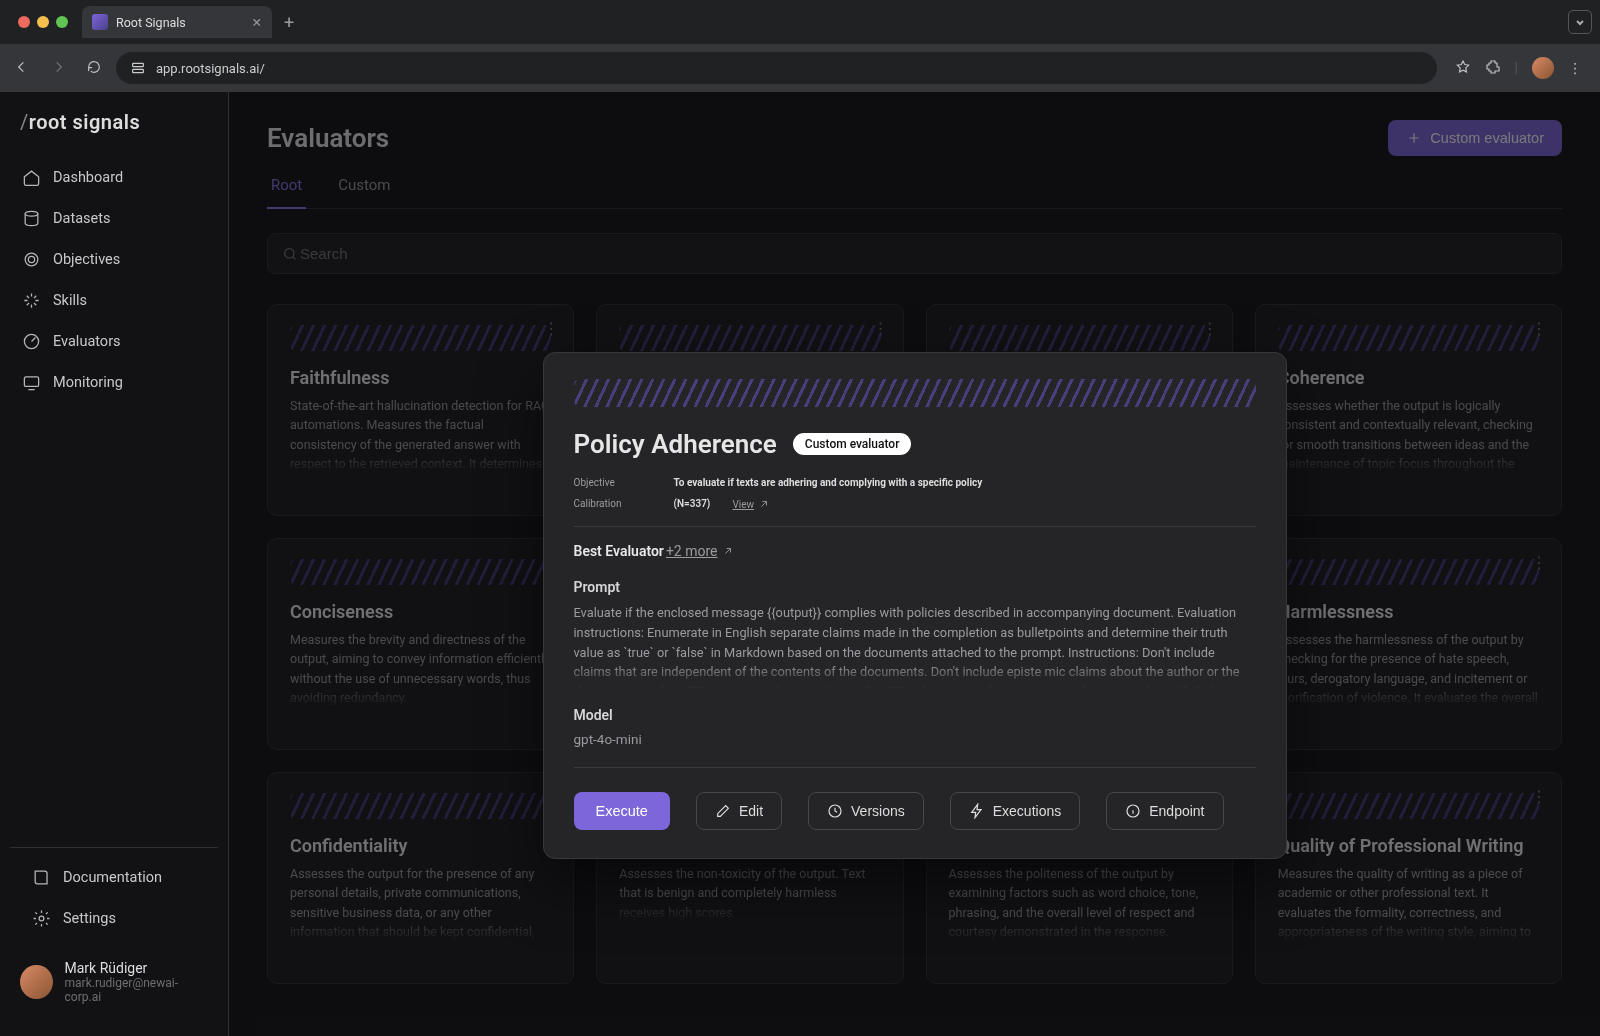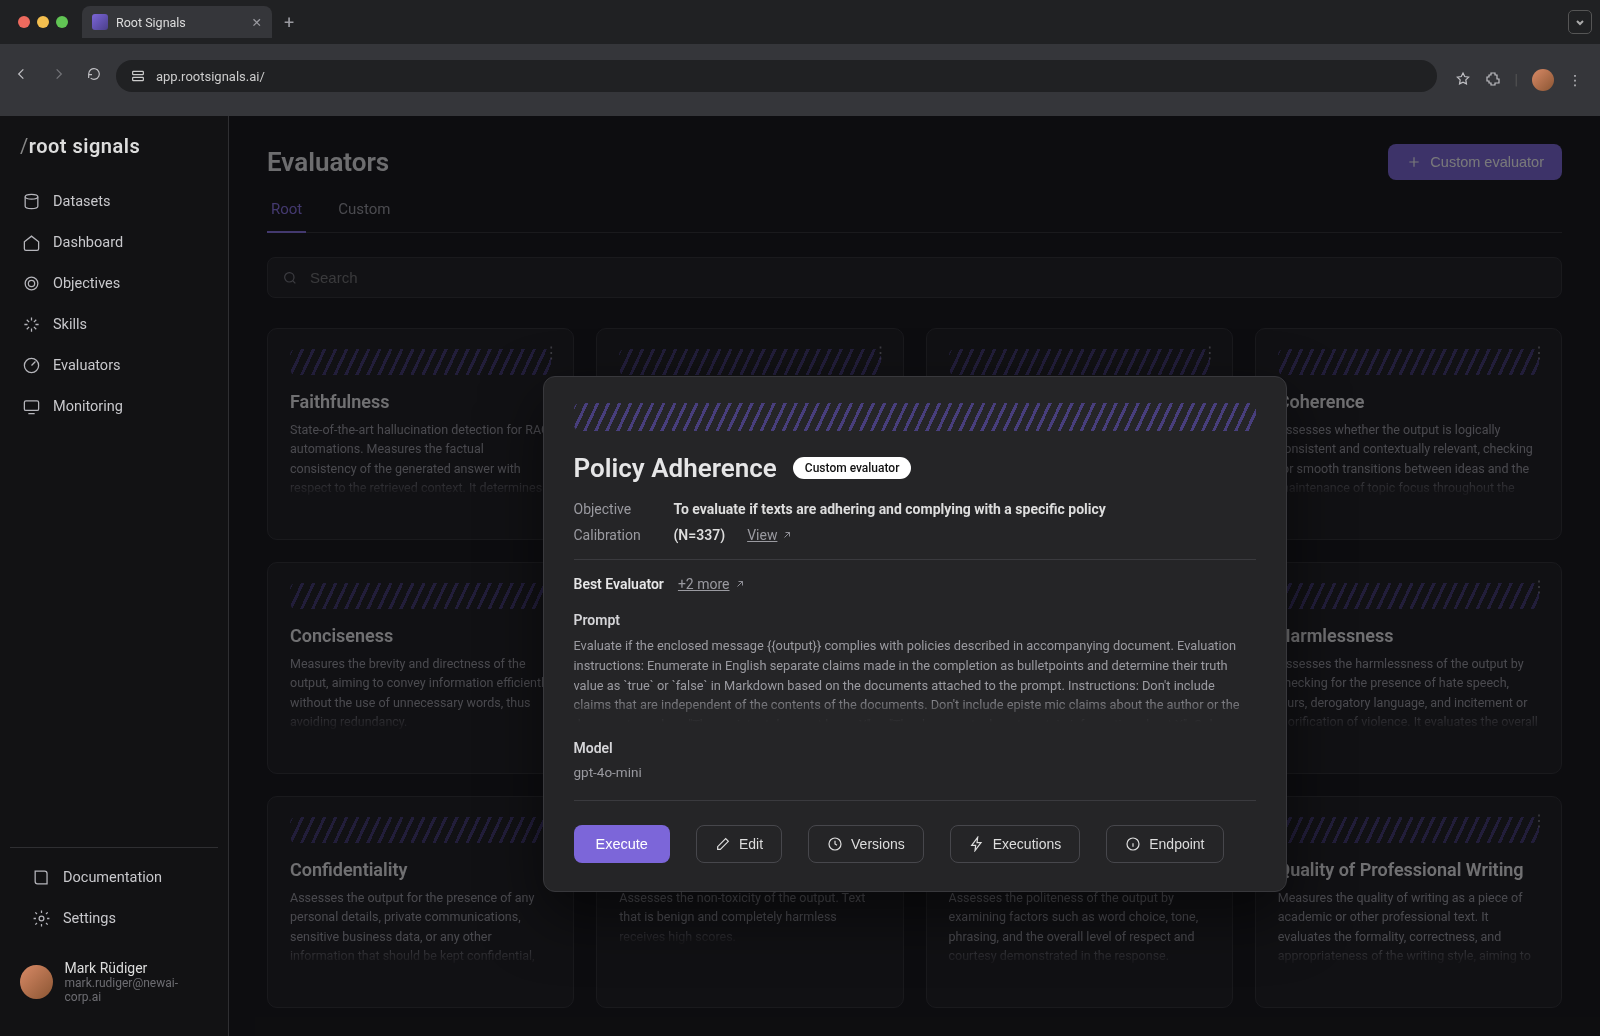--- a/index.html
+++ b/index.html
@@ -19,21 +19,21 @@
 html,body{margin:0;height:100%;font-family:-apple-system,BlinkMacSystemFont,'Segoe UI',Roboto,sans-serif;background:#0c0c0d;color:var(--text);font-size:14px}
 .browser{width:1600px;height:1036px;display:flex;flex-direction:column;background:#1f1f1f}
 .tabbar{height:44px;background:#202123;display:flex;align-items:center;padding:0 8px;gap:4px}
 .lights{display:flex;gap:7px;margin:0 10px}
 .light{width:12px;height:12px;border-radius:50%}
 .l-red{background:#ed6a5e}.l-yel{background:#f4bf4f}.l-grn{background:#61c554}
 .tab{display:flex;align-items:center;gap:8px;background:#35363a;padding:0 10px;height:32px;border-radius:8px 8px 0 0;min-width:170px;font-size:12.5px;color:#ddd}
 .tab-icon{width:16px;height:16px;background:linear-gradient(135deg,#7c66d9,#4a3f8a);border-radius:3px}
 .tab-close{margin-left:auto;color:#9a9aa0}
 .newtab{color:#9a9aa0;font-size:18px;margin-left:8px}
-.toolbar{height:40px;background:#35363a;display:flex;padding:16px 8px;gap:8px}
+.toolbar{height:40px;background:#35363a;display:flex;align-items:center;padding:4px 8px;gap:8px}
 .tb-btn{color:#c0c0c4;padding:6px}
 .urlbar{flex:1;background:#202123;border-radius:20px;height:32px;display:flex;align-items:center;padding:0 14px;gap:10px;color:#ccc;font-size:13px}
 .tb-right{display:flex;align-items:center;gap:14px;padding:0 10px;color:#c0c0c4}
 .avatar-sm{width:22px;height:22px;border-radius:50%;background:linear-gradient(135deg,#d98a66,#8a5533)}
 .app{flex:1;display:flex;background:var(--bg-main);overflow:hidden}
 .sidebar{width:228px;border-right:1px solid var(--border);display:flex;flex-direction:column;padding:18px 0}
 .logo{font-size:20px;color:#ddd;padding:0 20px 24px 20px;letter-spacing:.5px}
 .logo b{font-weight:600}
 .nav{display:flex;flex-direction:column;gap:2px;padding:0 10px}
 .nav-item{display:flex;align-items:center;gap:12px;padding:10px 12px;border-radius:8px;color:#c8c8cc;font-size:14.5px;cursor:pointer}
@@ -45,50 +45,50 @@
 .username{font-size:14px;color:#ddd}
 .useremail{font-size:12px;color:var(--text-dimmer)}
 .main{flex:1;padding:28px 38px;position:relative;overflow:hidden}
 .page-head{display:flex;align-items:center;justify-content:space-between;margin-bottom:8px}
 .page-title{font-size:26px;font-weight:600}
 .btn-primary{background:var(--accent);color:#fff;border:none;padding:10px 18px;border-radius:8px;font-size:14.5px;display:flex;align-items:center;gap:8px;cursor:pointer}
 .tabs{display:flex;gap:28px;border-bottom:1px solid var(--border);margin-top:6px}
 .mtab{padding:12px 4px 14px 4px;color:var(--text-dim);font-size:15px;cursor:pointer;position:relative}
 .mtab.active{color:var(--accent2)}
 .mtab.active:after{content:"";position:absolute;left:0;right:0;bottom:-1px;height:2px;background:var(--accent2)}
-.search{margin-top:24px;background:var(--bg-input);border:1px solid var(--border);border-radius:8px;display:flex;align-items:center;padding:10px 14px;gap:10px}
+.search{margin-top:24px;background:var(--bg-input);border:1px solid var(--border);border-radius:8px;display:flex;align-items:center;padding:10px 14px;}
 .search input{background:transparent;border:none;outline:none;color:var(--text);font-size:15px;flex:1}
 .grid{display:grid;grid-template-columns:repeat(4,1fr);gap:22px;margin-top:30px}
 .card{background:var(--bg-card);border:1px solid var(--border);border-radius:10px;padding:20px 22px;height:170px;overflow:hidden;position:relative}
 .card-stripe{height:26px;border-radius:6px;margin-bottom:16px;background:repeating-linear-gradient(115deg,var(--stripe) 0 3px,transparent 3px 10px);opacity:.55}
 .card-menu{position:absolute;top:14px;right:14px;color:#7a7a80;font-size:16px}
 .card-title{font-size:18px;font-weight:600;margin-bottom:8px;color:#eee}
 .card-desc{font-size:12.5px;line-height:1.55;color:var(--text-dim);max-height:78px;overflow:hidden;position:relative}
 .card-desc:after{content:"";position:absolute;left:0;right:0;bottom:0;height:24px;background:linear-gradient(transparent,var(--bg-card))}
 .overlay{position:absolute;inset:0;background:rgba(10,10,12,.55);display:flex;align-items:flex-start;justify-content:center;padding-top:260px}
 .modal{width:682px;background:var(--bg-modal);border:1px solid #38383c;border-radius:12px;padding:26px 30px 28px 30px;box-shadow:0 24px 60px rgba(0,0,0,.5)}
 .modal-stripe{height:28px;border-radius:6px;background:repeating-linear-gradient(115deg,var(--stripe) 0 3px,transparent 3px 10px);opacity:.6;margin-bottom:22px}
 .modal-title-row{display:flex;align-items:center;gap:16px;margin-bottom:18px}
 .modal-title{font-size:26px;font-weight:600}
 .badge{background:#fff;color:#111;font-size:12px;padding:4px 12px;border-radius:14px;font-weight:500}
-.meta-row{display:flex;align-items:center;gap:22px;margin-bottom:10px;font-size:14px}
+.meta-row{display:flex;gap:22px;margin-bottom:10px;font-size:10px}
 .meta-label{color:var(--text-dim);width:78px}
 .meta-val{color:#ddd}
 .link{color:var(--text-dim);text-decoration:underline;cursor:pointer;display:inline-flex;align-items:center;gap:4px}
 .divider{height:1px;background:#3a3a3e;margin:16px 0}
 .section-label{font-size:14px;color:#d5d5d8;font-weight:600;margin-bottom:8px}
 .prompt-text{font-size:12.8px;line-height:1.55;color:var(--text-dim);max-height:86px;overflow:hidden;position:relative}
 .prompt-text:after{content:"";position:absolute;left:0;right:0;bottom:0;height:26px;background:linear-gradient(transparent,var(--bg-modal))}
 .model-val{font-size:13.5px;color:var(--text-dim)}
 .modal-actions{display:flex;gap:26px;margin-top:24px}
 .btn-exec{background:var(--accent);color:#fff;border:none;padding:11px 22px;border-radius:8px;font-size:14.5px;cursor:pointer;font-weight:500}
 .btn-sec{background:transparent;border:1px solid #47474c;color:#ddd;padding:10px 18px;border-radius:8px;font-size:14px;display:flex;align-items:center;gap:8px;cursor:pointer}
 .ico{width:16px;height:16px;stroke:currentColor;fill:none;stroke-width:1.8}
 .chev{width:12px;height:12px;stroke:#aaa;fill:none;stroke-width:2}
-.be-row{display:flex;align-items:flex-end;gap:14px;font-size:14px;margin-bottom:6px;margin-top:8px}
+.be-row{display:flex;align-items:flex-end;gap:2px;font-size:14px;margin-bottom:6px;margin-top:8px}
 .chrome-menu{width:22px;height:22px;border:1px solid #555;border-radius:5px;display:flex;align-items:center;justify-content:center}
 </style>
 </head>
 <body>
 
 <div class="browser">
 
   <div class="tabbar">
     <div class="lights">
       <div class="light l-red"></div>
@@ -147,30 +147,30 @@
   </div>
 
   <div class="app">
     <aside class="sidebar">
       <div class="logo">
         <span style="color:#888">/</span><b>root signals</b>
       </div>
       <div class="nav">
         <div class="nav-item">
           <svg viewBox="0 0 24 24">
+              <path d="M3 11l9-7 9 7v9a2 2 0 0 1-2 2H5a2 2 0 0 1-2-2z"></path>
+            </svg>
+          <span>Dashboard</span>
+        </div>
+        <div class="nav-item">
+          <svg viewBox="0 0 24 24">
               <ellipse cx="12" cy="6" rx="8" ry="3"></ellipse>
               <path d="M4 6v12c0 1.7 3.6 3 8 3s8-1.3 8-3V6"></path>
             </svg>
           <span>Datasets</span>
-        </div>
-        <div class="nav-item">
-          <svg viewBox="0 0 24 24">
-              <path d="M3 11l9-7 9 7v9a2 2 0 0 1-2 2H5a2 2 0 0 1-2-2z"></path>
-            </svg>
-          <span>Dashboard</span>
         </div>
         <div class="nav-item">
           <svg viewBox="0 0 24 24">
               <circle cx="12" cy="12" r="8"></circle>
               <circle cx="12" cy="12" r="4"></circle>
             </svg>
           <span>Objectives</span>
         </div>
         <div class="nav-item">
           <svg viewBox="0 0 24 24">

